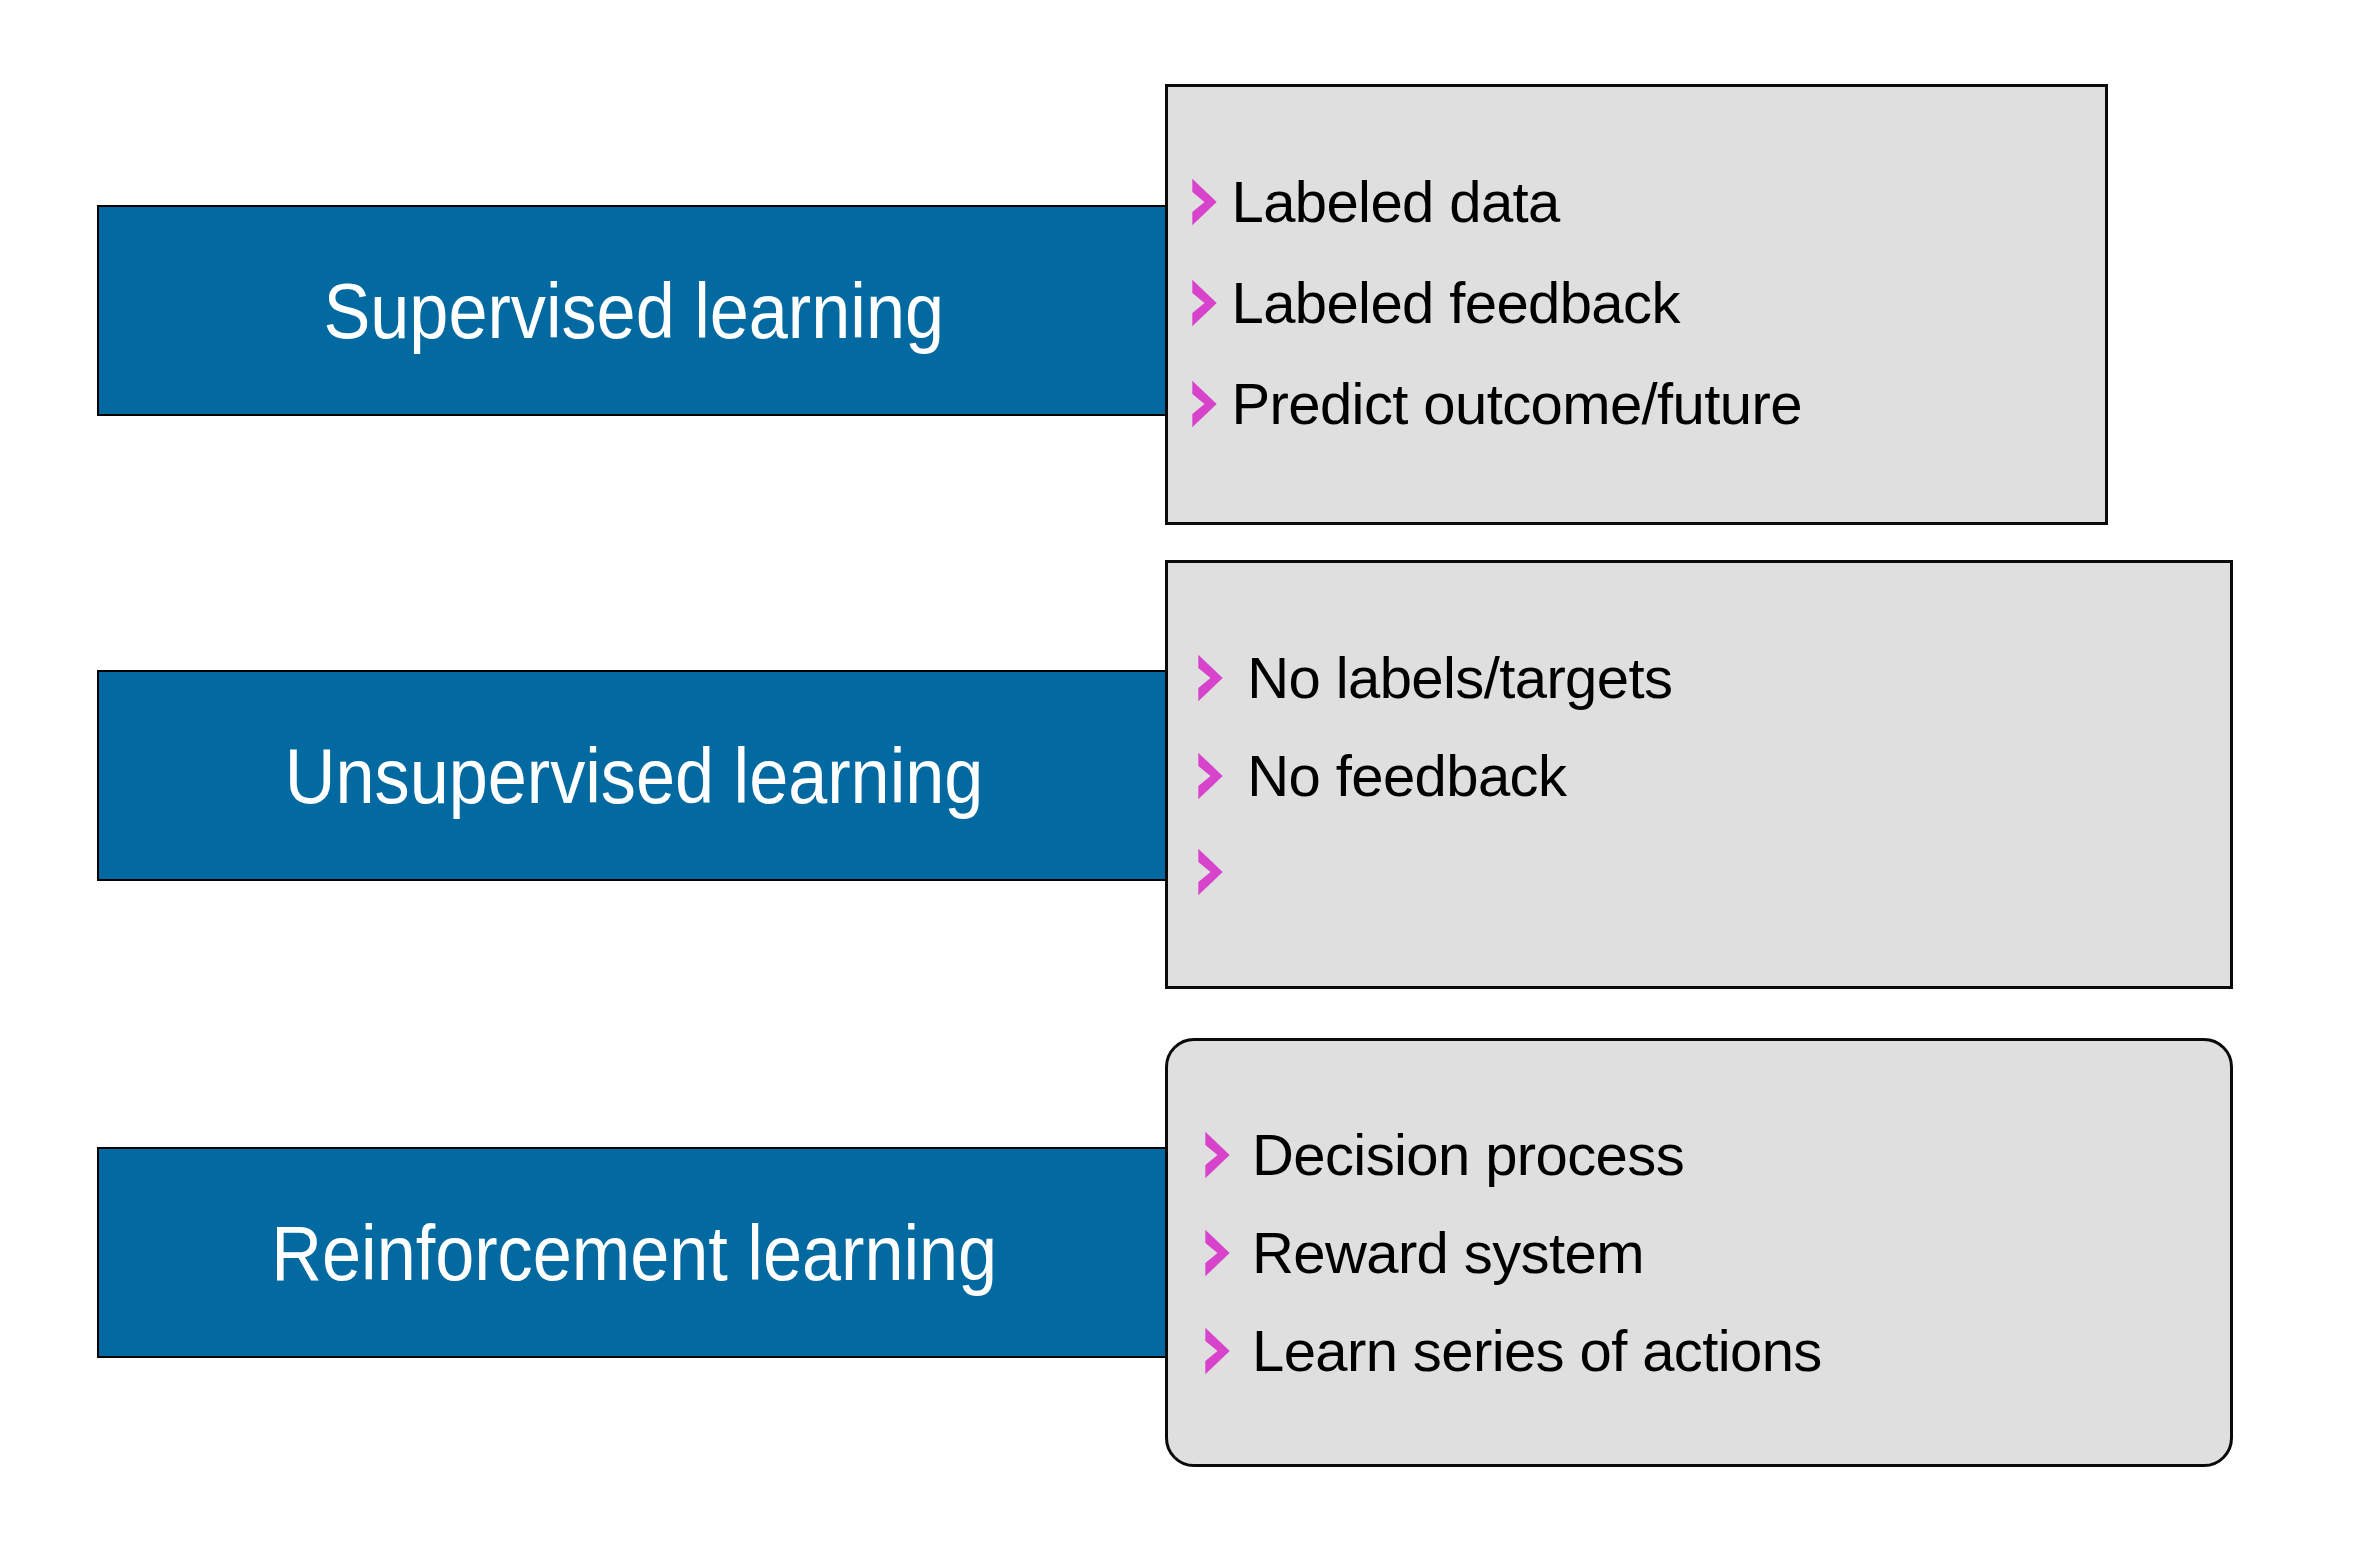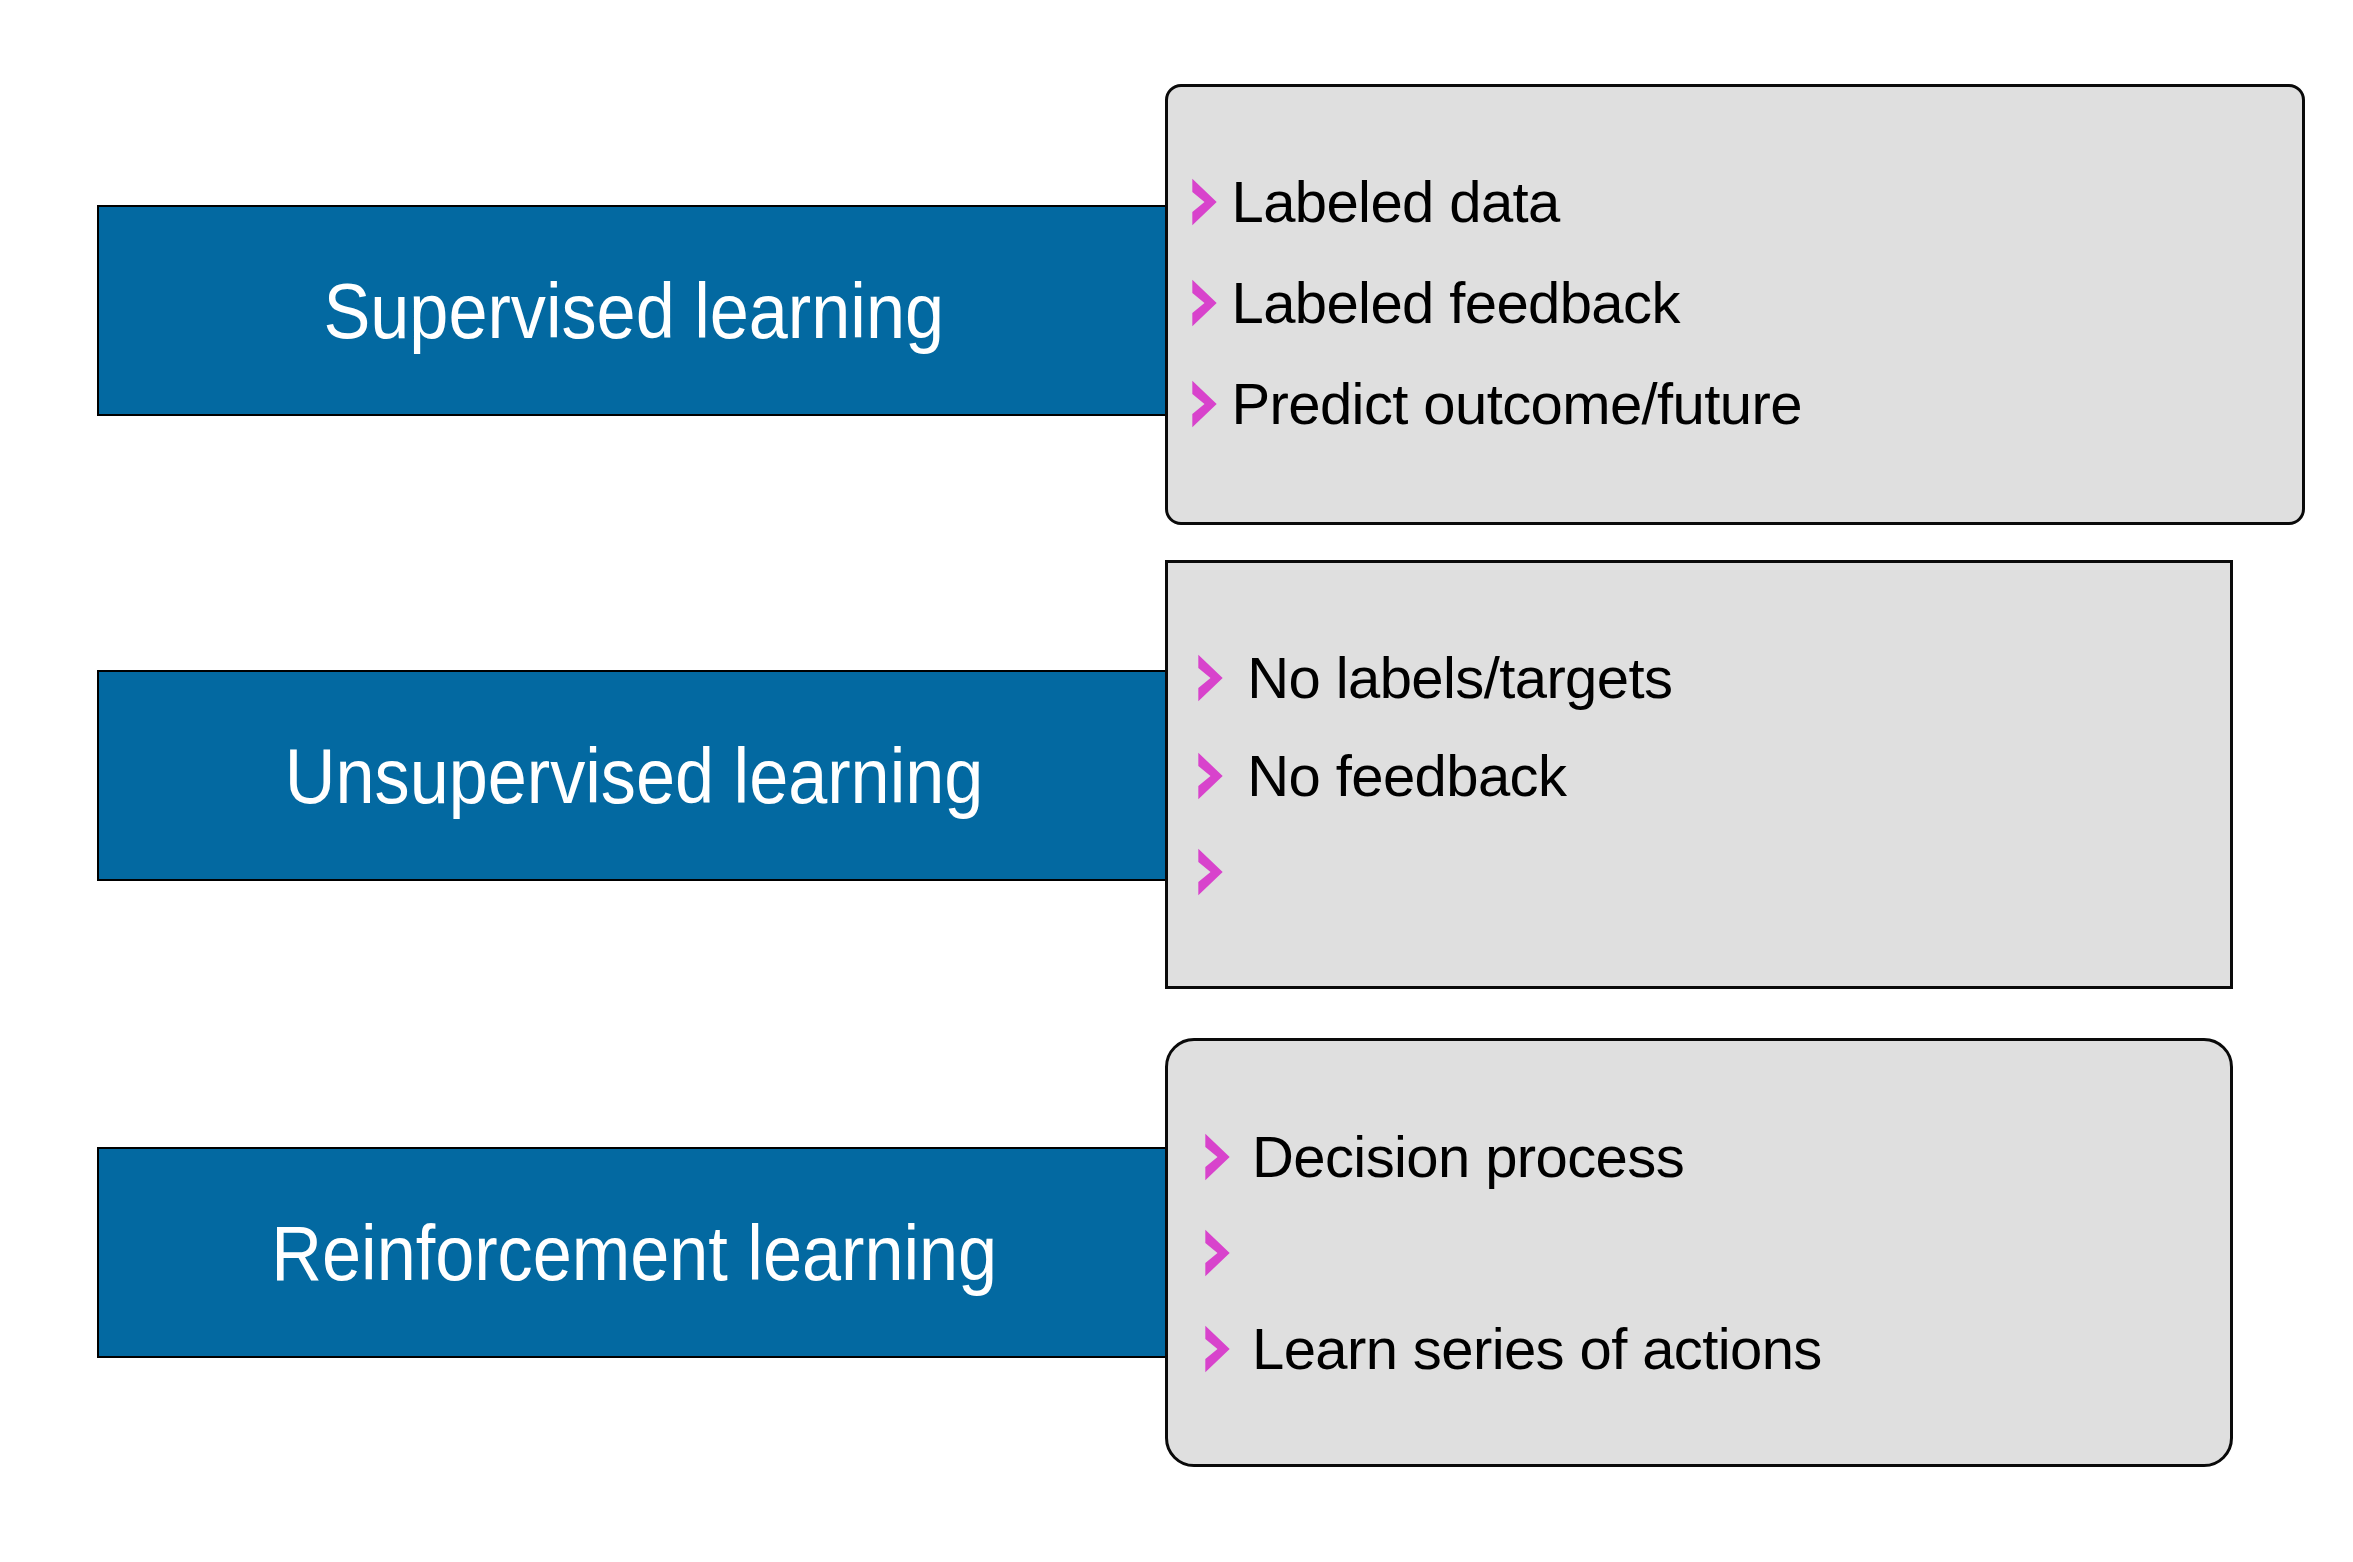--- a/index.html
+++ b/index.html
@@ -54,21 +54,21 @@
   .panel {
     position: absolute;
     box-sizing: border-box;
     background: #DFDFDF;
     border: 3.4px solid #0a0a0a;
     z-index: 2;
     display: flex;
     flex-direction: column;
     justify-content: center;
   }
-  .panel-1 { left: 1165px; top: 84px;  width: 1140px; height: 441px; border-radius: 16px; }
+  .panel-1 { left: 1165px; top: 84px;  width: 943px; height: 441px; }
   .panel-2 { left: 1165px; top: 560px;  width: 1068px; height: 429px; }
   .panel-3 { left: 1165px; top: 1038px; width: 1068px; height: 429px; border-radius: 29px; }
 
   .bullets {
     display: flex;
     flex-direction: column;
     width: 100%;
   }
   .panel-1 .bullets { padding-left: 21.3px; gap: 43px; margin-top: -3.4px; }
   .panel-2 .bullets { padding-left: 27px; gap: 40px; margin-top: -1.1px; }
@@ -176,20 +176,21 @@
         <svg class="chev" viewBox="0 0 56 96" aria-hidden="true">
           <polygon points="6,6 50,48 6,90 6,66 28,48 6,30" fill="#D843CC"></polygon>
         </svg>
         <span class="bullet-text">Decision process</span>
       </div>
 
       <div class="bullet-row">
         <svg class="chev" viewBox="0 0 56 96" aria-hidden="true">
           <polygon points="6,6 50,48 6,90 6,66 28,48 6,30" fill="#D843CC"></polygon>
         </svg>
+        <span class="bullet-text">Reward system</span>
       </div>
 
       <div class="bullet-row">
         <svg class="chev" viewBox="0 0 56 96" aria-hidden="true">
           <polygon points="6,6 50,48 6,90 6,66 28,48 6,30" fill="#D843CC"></polygon>
         </svg>
         <span class="bullet-text">Learn series of actions</span>
       </div>
 
     </div>

